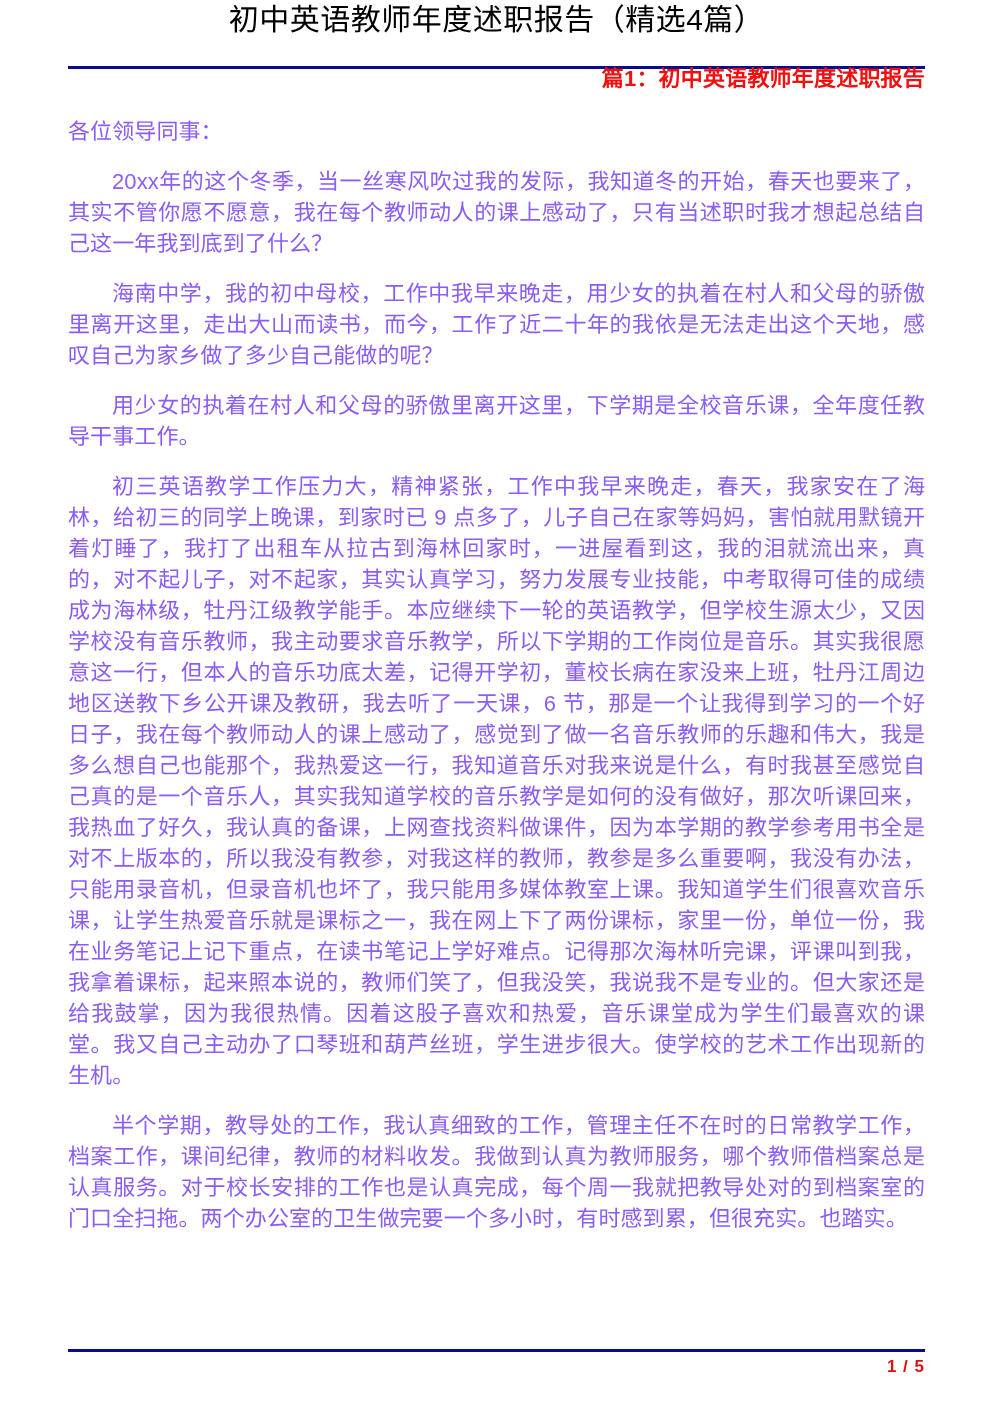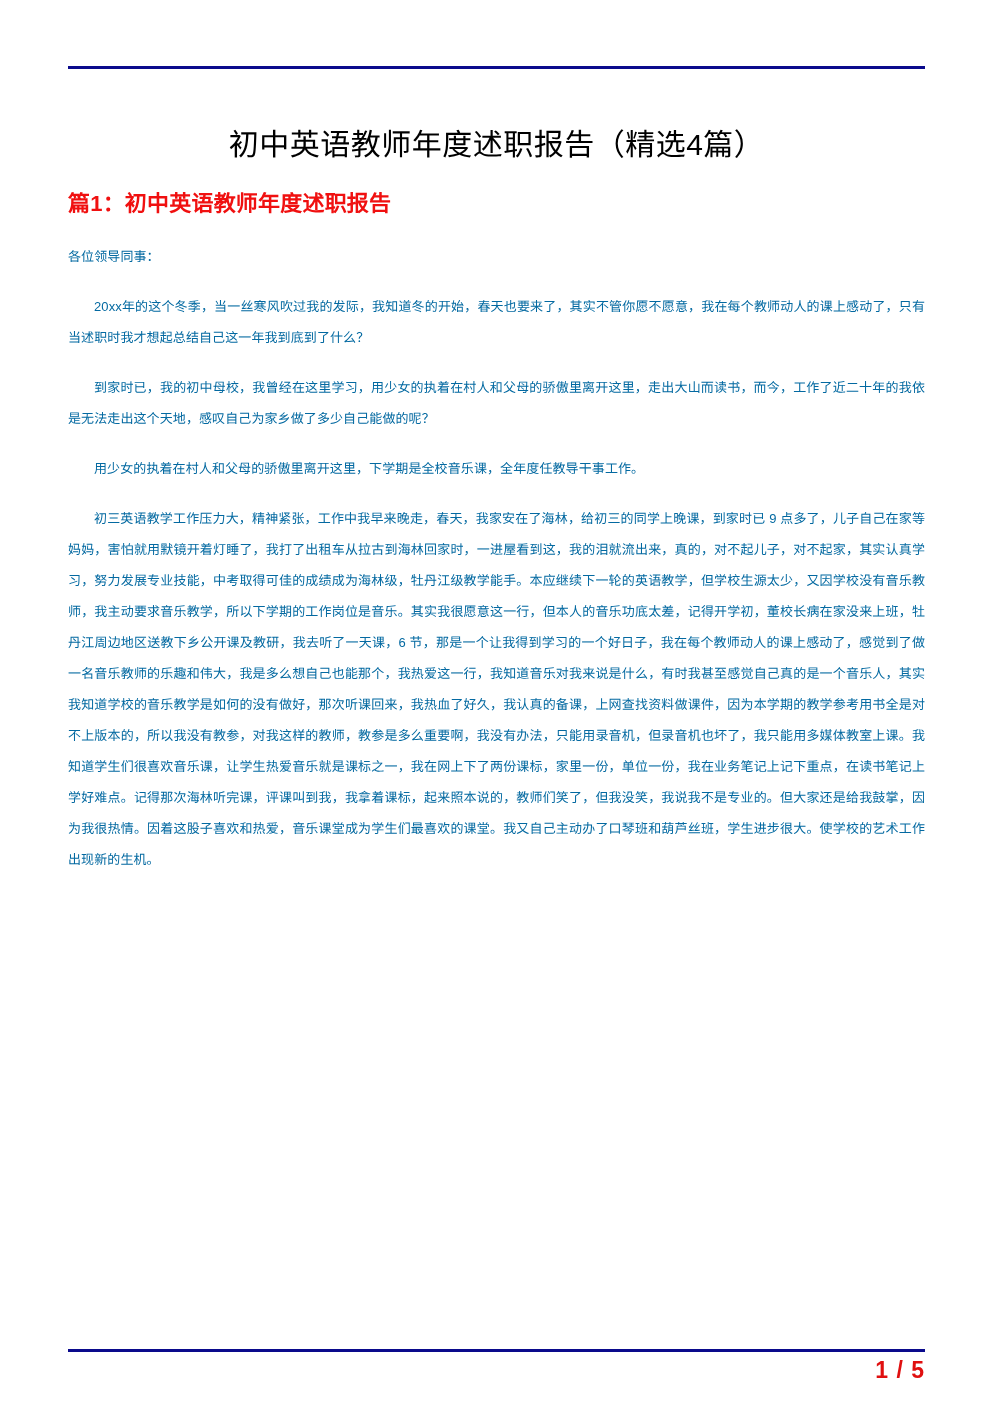--- a/index.html
+++ b/index.html
@@ -41,64 +41,64 @@
   .content {
     position: absolute;
     left: 68px;
     top: 0;
     width: 857px;
   }
 
   
   .doc-title {
     margin: 0;
-    padding-top: 125px;
     font-size: 30px;
     font-weight: 400;
     line-height: 1.3;
     text-align: center;
     letter-spacing: 0.5px;
     color: #000000;
   }
 
   
   .section-heading {
     margin: 0;
     padding-top: 25px;
     font-size: 22px;
     font-weight: 700;
     line-height: 1.35;
     color: #f01010;
     letter-spacing: 0.2px;
+    text-align: right;
   }
 
   
   .para {
     margin: 0;
     padding-top: 19px;
-    font-size: 13px;
+    font-size: 22px;
     line-height: 31px;
     text-align: justify;
     text-justify: inter-character;
     text-indent: 2em;
-    color: #0369a1;
+    color: #8b5cf6;
     letter-spacing: 0.1px;
   }
 
   .para.no-indent { text-indent: 0; }
 
   
   .para-salutation { padding-top: 22px; }
 
   
   .page-number {
     position: absolute;
     top: 1357px;
     right: 67px;
-    font-size: 23px;
+    font-size: 17px;
     font-weight: 700;
     color: #e01010;
     letter-spacing: 1px;
   }
 </style>
 </head>
 <body>
 
 <div class="page">
 
@@ -107,26 +107,27 @@
   <div class="content">
 
     <h1 class="doc-title">初中英语教师年度述职报告（精选4篇）</h1>
 
     <h2 class="section-heading">篇1：初中英语教师年度述职报告</h2>
 
     <p class="para para-salutation no-indent">各位领导同事：</p>
 
     <p class="para">20xx年的这个冬季，当一丝寒风吹过我的发际，我知道冬的开始，春天也要来了，其实不管你愿不愿意，我在每个教师动人的课上感动了，只有当述职时我才想起总结自己这一年我到底到了什么？</p>
 
-    <p class="para">到家时已，我的初中母校，我曾经在这里学习，用少女的执着在村人和父母的骄傲里离开这里，走出大山而读书，而今，工作了近二十年的我依是无法走出这个天地，感叹自己为家乡做了多少自己能做的呢？</p>
+    <p class="para">海南中学，我的初中母校，工作中我早来晚走，用少女的执着在村人和父母的骄傲里离开这里，走出大山而读书，而今，工作了近二十年的我依是无法走出这个天地，感叹自己为家乡做了多少自己能做的呢？</p>
 
     <p class="para">用少女的执着在村人和父母的骄傲里离开这里，下学期是全校音乐课，全年度任教导干事工作。</p>
 
     <p class="para">初三英语教学工作压力大，精神紧张，工作中我早来晚走，春天，我家安在了海林，给初三的同学上晚课，到家时已 9 点多了，儿子自己在家等妈妈，害怕就用默镜开着灯睡了，我打了出租车从拉古到海林回家时，一进屋看到这，我的泪就流出来，真的，对不起儿子，对不起家，其实认真学习，努力发展专业技能，中考取得可佳的成绩成为海林级，牡丹江级教学能手。本应继续下一轮的英语教学，但学校生源太少，又因学校没有音乐教师，我主动要求音乐教学，所以下学期的工作岗位是音乐。其实我很愿意这一行，但本人的音乐功底太差，记得开学初，董校长病在家没来上班，牡丹江周边地区送教下乡公开课及教研，我去听了一天课，6 节，那是一个让我得到学习的一个好日子，我在每个教师动人的课上感动了，感觉到了做一名音乐教师的乐趣和伟大，我是多么想自己也能那个，我热爱这一行，我知道音乐对我来说是什么，有时我甚至感觉自己真的是一个音乐人，其实我知道学校的音乐教学是如何的没有做好，那次听课回来，我热血了好久，我认真的备课，上网查找资料做课件，因为本学期的教学参考用书全是对不上版本的，所以我没有教参，对我这样的教师，教参是多么重要啊，我没有办法，只能用录音机，但录音机也坏了，我只能用多媒体教室上课。我知道学生们很喜欢音乐课，让学生热爱音乐就是课标之一，我在网上下了两份课标，家里一份，单位一份，我在业务笔记上记下重点，在读书笔记上学好难点。记得那次海林听完课，评课叫到我，我拿着课标，起来照本说的，教师们笑了，但我没笑，我说我不是专业的。但大家还是给我鼓掌，因为我很热情。因着这股子喜欢和热爱，音乐课堂成为学生们最喜欢的课堂。我又自己主动办了口琴班和葫芦丝班，学生进步很大。使学校的艺术工作出现新的生机。</p>
 
+    <p class="para">半个学期，教导处的工作，我认真细致的工作，管理主任不在时的日常教学工作，档案工作，课间纪律，教师的材料收发。我做到认真为教师服务，哪个教师借档案总是认真服务。对于校长安排的工作也是认真完成，每个周一我就把教导处对的到档案室的门口全扫拖。两个办公室的卫生做完要一个多小时，有时感到累，但很充实。也踏实。</p>
 
   </div>
 
   <div class="rule rule-footer"></div>
 
   <div class="page-number">1 / 5</div>
 
 </div>
 
 </body></html>

